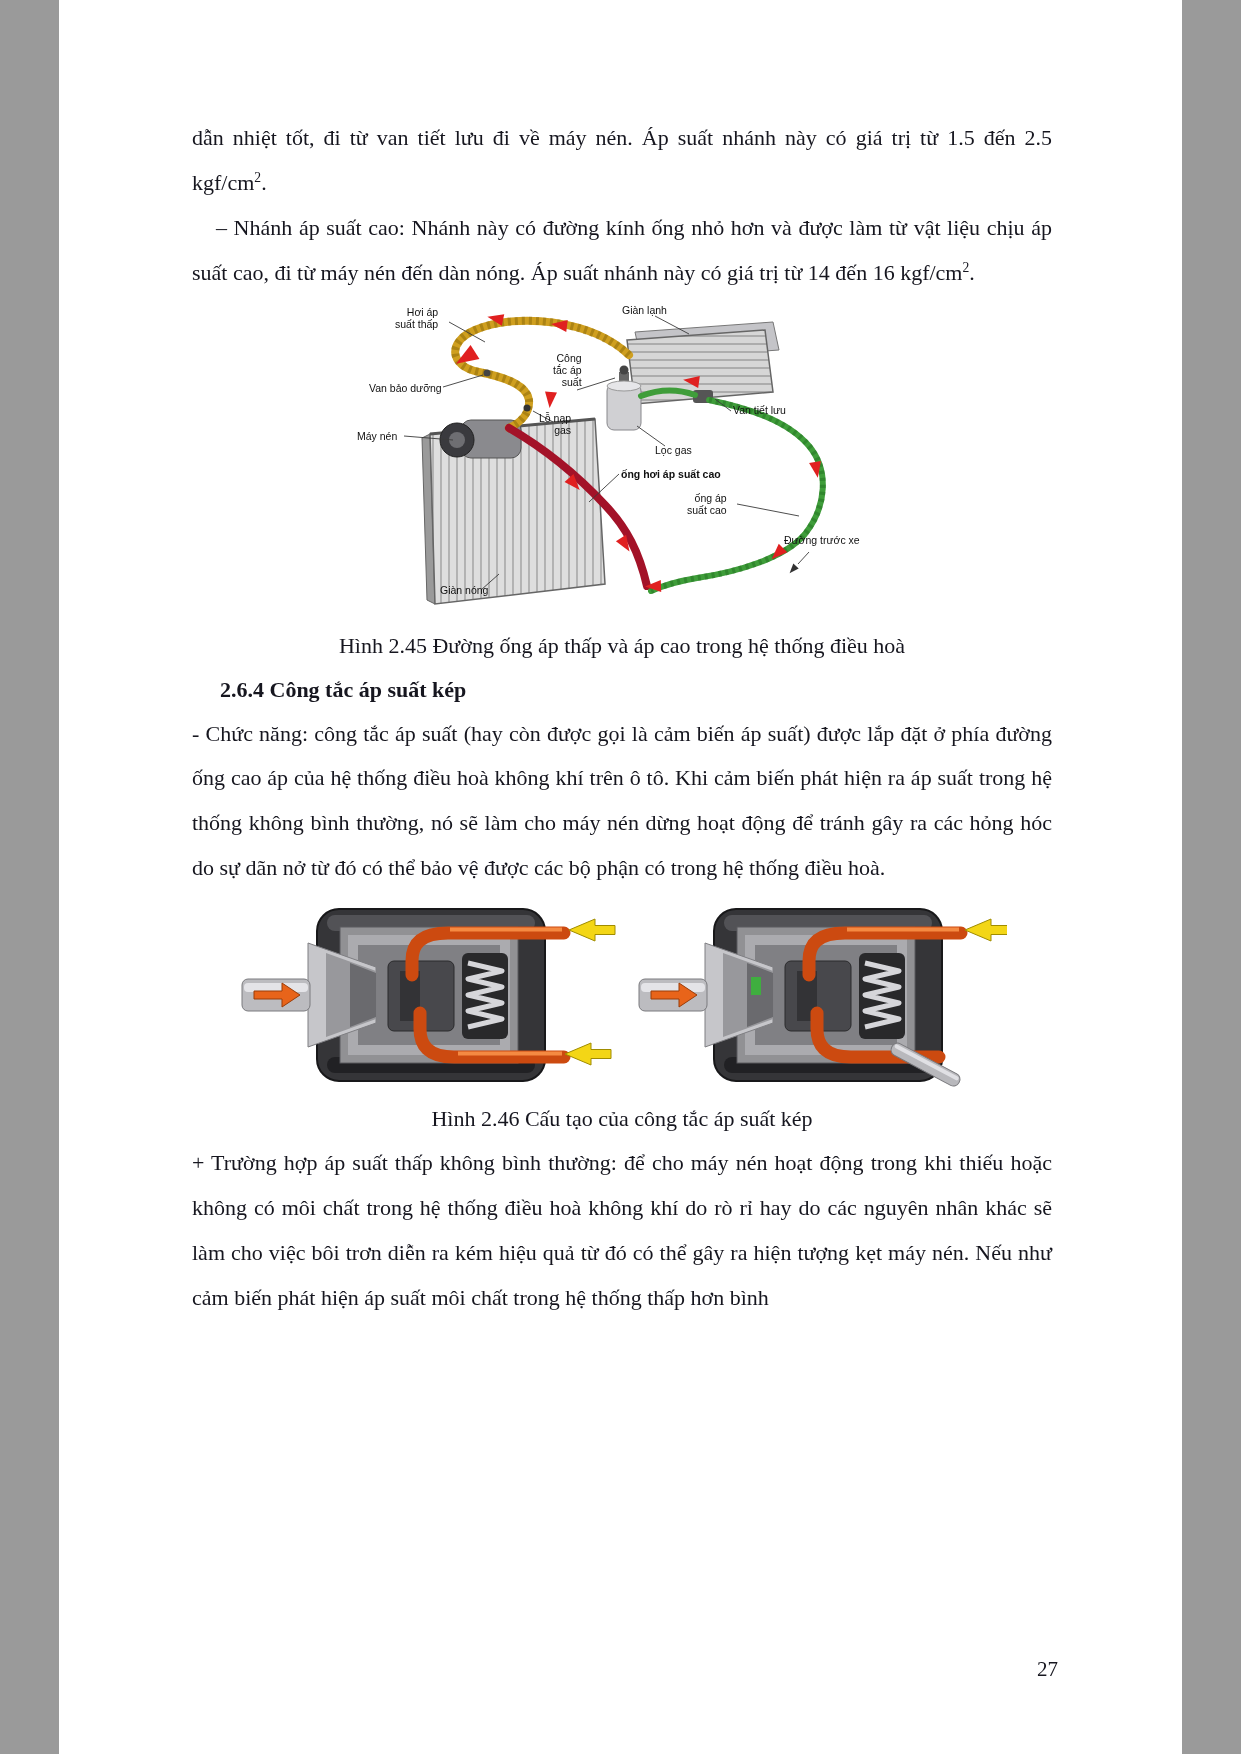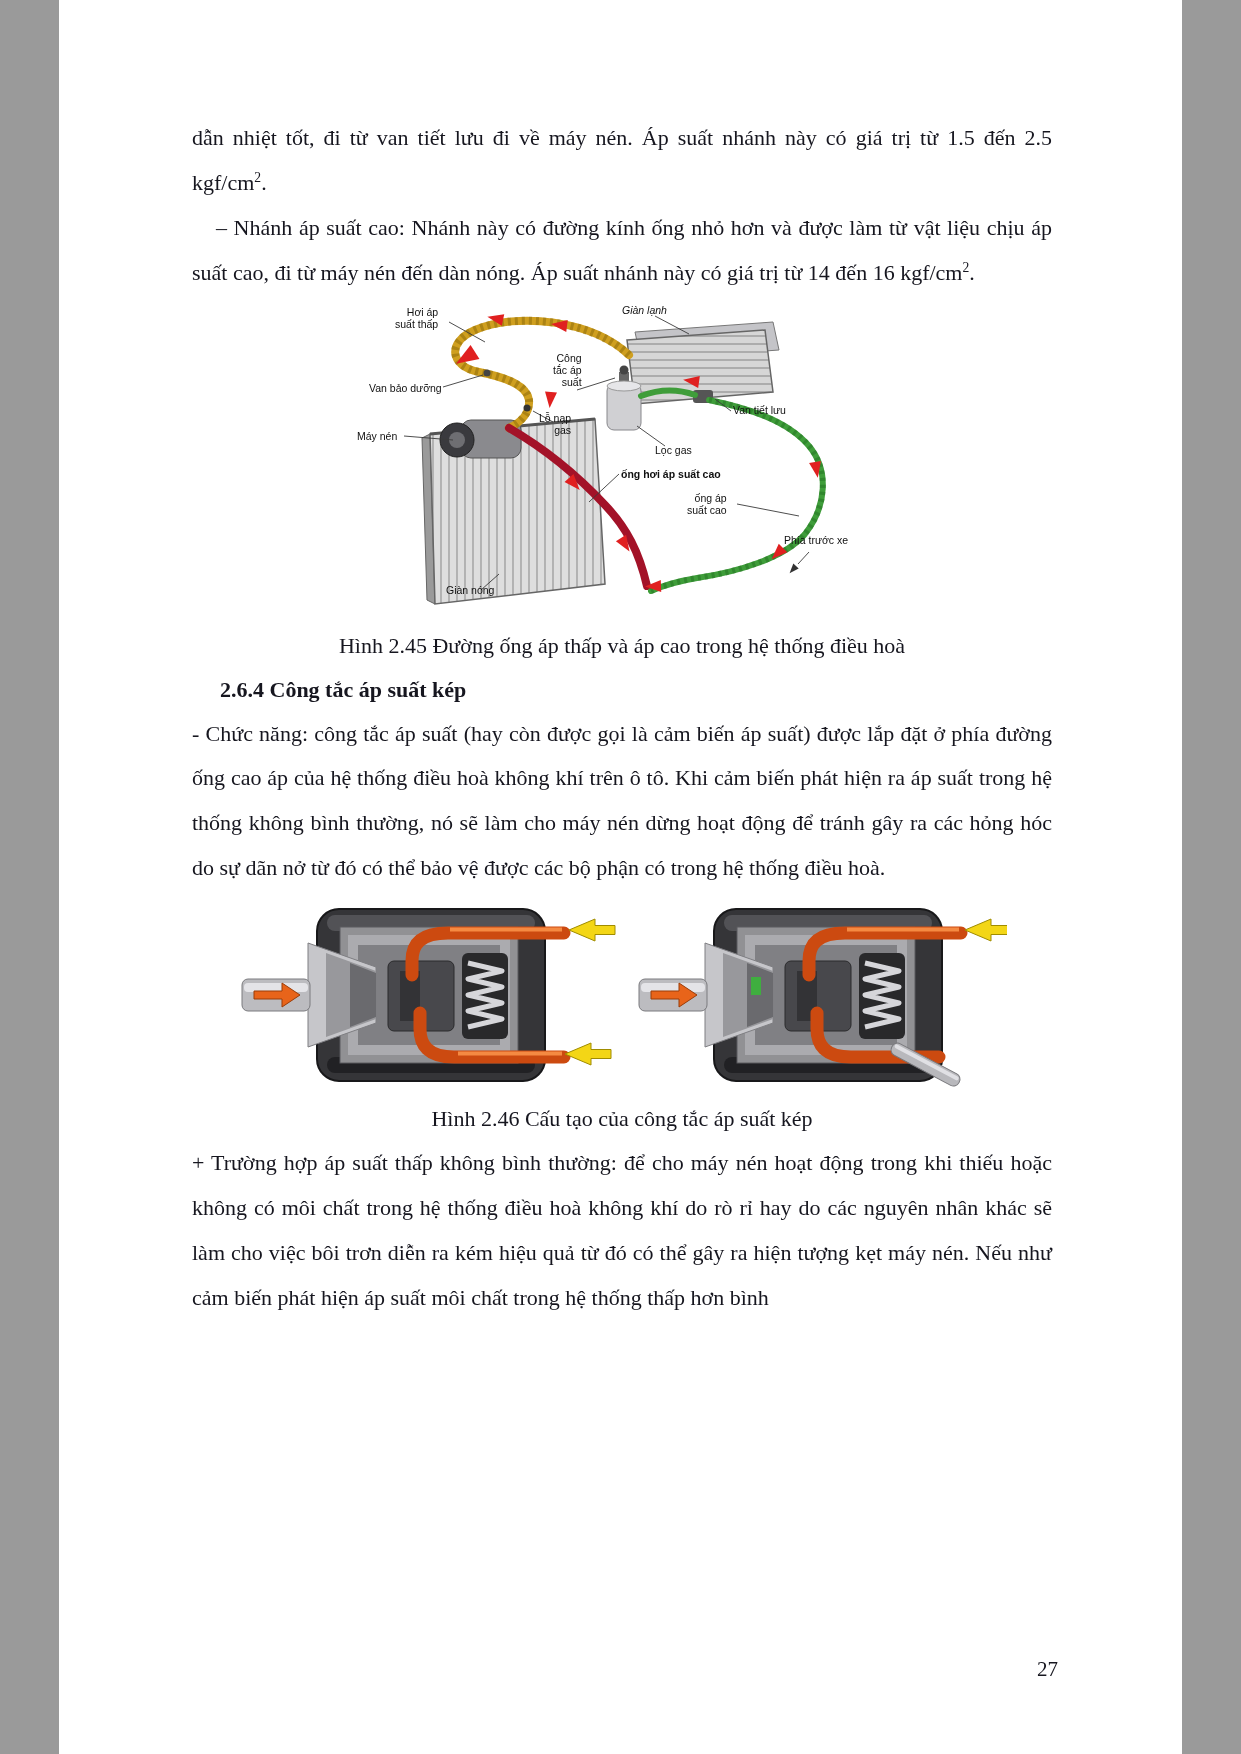--- a/index.html
+++ b/index.html
@@ -116,35 +116,35 @@
           <line x1="262" y1="174" x2="232" y2="202"></line>
           <line x1="380" y1="204" x2="442" y2="216"></line>
           <line x1="452" y1="252" x2="441" y2="264"></line>
           <line x1="124" y1="290" x2="142" y2="274"></line>
           <use href="#arr" transform="translate(439,266) rotate(132) scale(0.6)" fill="#333" stroke="none"></use>
         </g>
       </svg>
 
       <div class="fig-label lbl-center" style="left:38px; top:6px;">Hơi áp
 suất thấp</div>
-      <div class="fig-label" style="left:265px; top:4px;font-style:italic;">Giàn lạnh</div>
+      <div class="fig-label" style="left:265px; top:4px;">Giàn lạnh</div>
       <div class="fig-label lbl-center" style="left:196px; top:52px;">Công
 tắc áp
 suất</div>
       <div class="fig-label" style="left:12px; top:82px;">Van bảo dưỡng</div>
       <div class="fig-label" style="left:376px; top:104px;">Van tiết lưu</div>
       <div class="fig-label lbl-center" style="left:182px; top:112px;">Lỗ nạp
 gas</div>
       <div class="fig-label" style="left:0px; top:130px;">Máy nén</div>
       <div class="fig-label" style="left:298px; top:144px;">Lọc gas</div>
       <div class="fig-label" style="left:264px; top:168px;font-weight:bold;">ống hơi áp suất cao</div>
       <div class="fig-label lbl-center" style="left:330px; top:192px;">ống áp
 suất cao</div>
-      <div class="fig-label" style="left:427px; top:234px;">Phía trước xe</div>
-      <div class="fig-label" style="left:89px; top:284px;">Giàn nóng</div>
+      <div class="fig-label" style="left:427px; top:234px;">Đường trước xe</div>
+      <div class="fig-label" style="left:83px; top:284px;">Giàn nóng</div>
     </div>
 
     <p class="caption">Hình 2.45 Đường ống áp thấp và áp cao trong hệ thống điều hoà</p>
 
     <p class="heading">2.6.4 Công tắc áp suất kép</p>
 
     <p class="bodytext">- Chức năng: công tắc áp suất (hay còn được gọi là cảm biến áp suất) được lắp đặt ở phía đường ống cao áp của hệ thống điều hoà không khí trên ô tô. Khi cảm biến phát hiện ra áp suất trong hệ thống không bình thường, nó sẽ làm cho máy nén dừng hoạt động để tránh gây ra các hỏng hóc do sự dãn nở từ đó có thể bảo vệ được các bộ phận có trong hệ thống điều hoà.</p>
 
     <div class="fig2">
       <svg width="770" height="190" viewBox="0 0 770 190">

